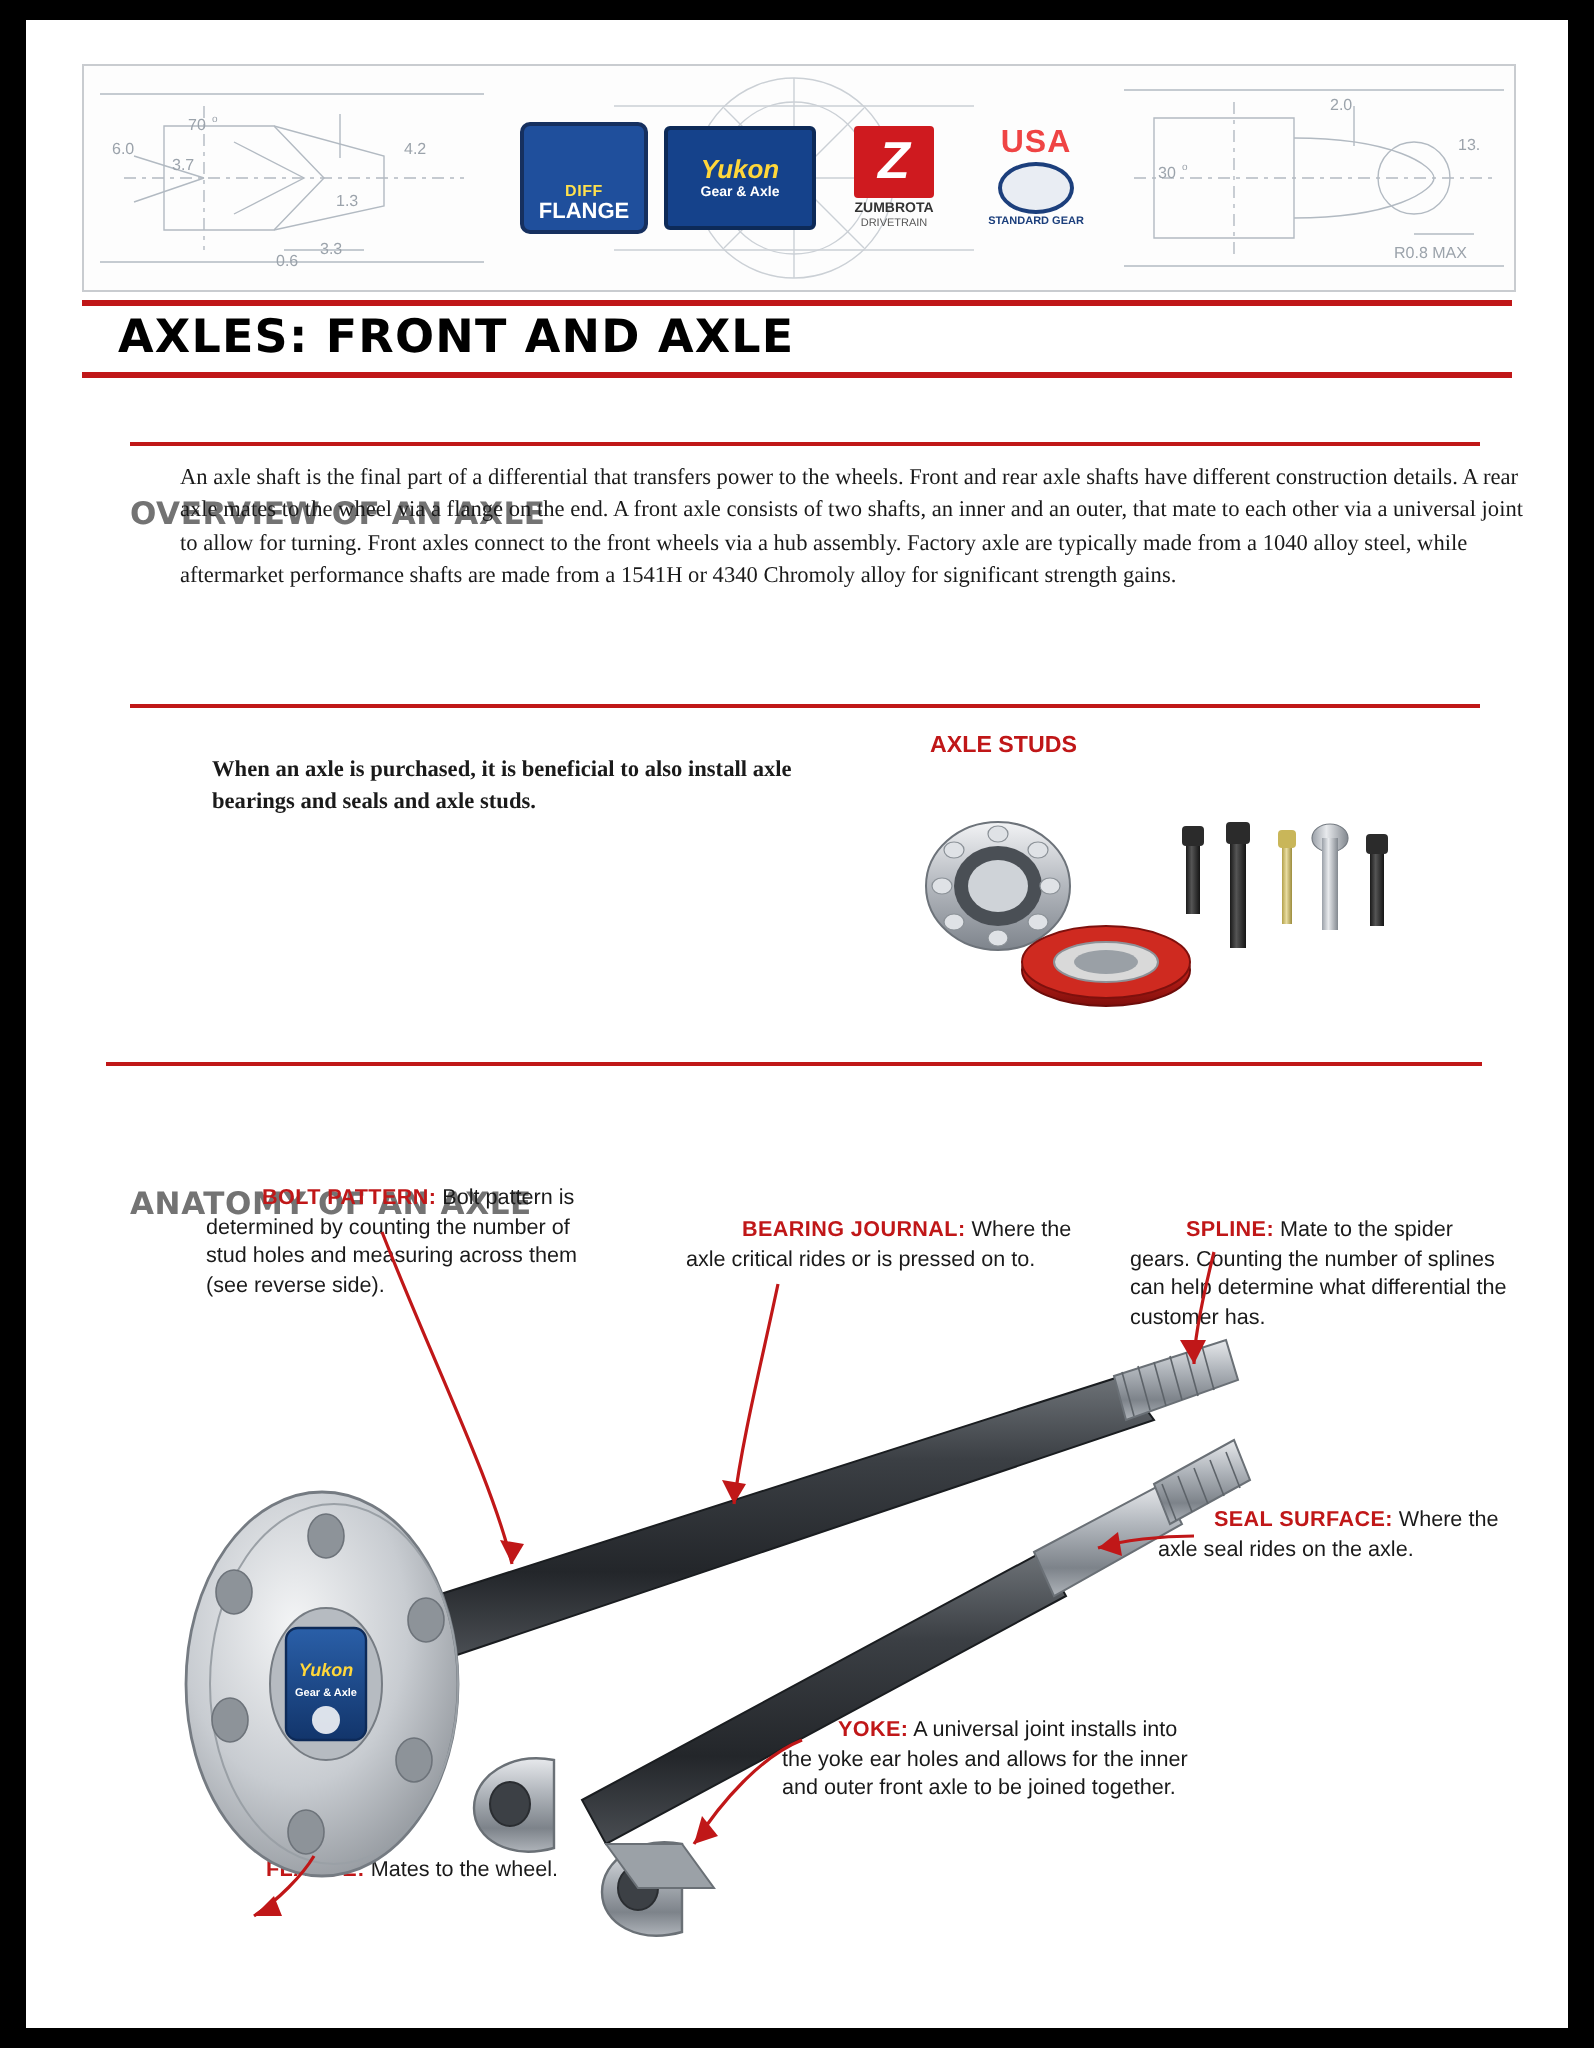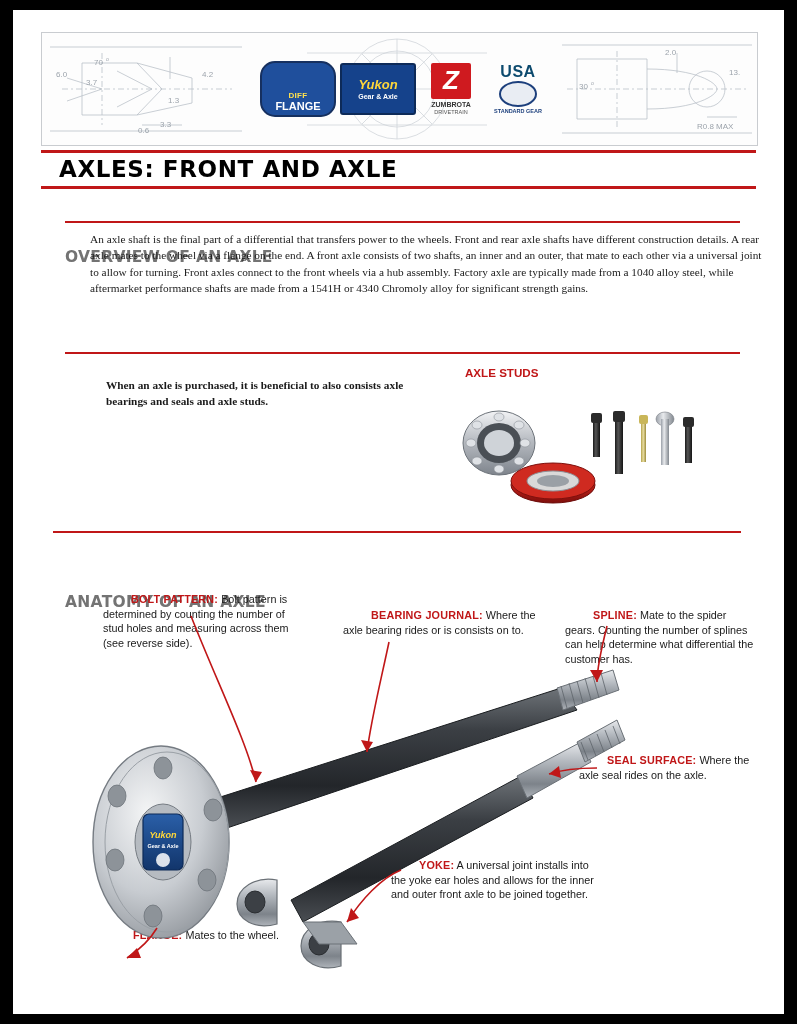--- a/index.html
+++ b/index.html
@@ -53,25 +53,25 @@
     align-items: center;
     justify-content: space-between;
   }
   .logo {
     position: relative;
     text-align: center;
   }
 
   
   .logo-diffwizard {
-    width: 76px;
+    width: 64px;
     height: 56px;
     background: #1f4f9c;
     border: 2px solid #16305f;
-    border-radius: 15px;
+    border-radius: 5px;
     color: #ffffff;
     display: flex;
     flex-direction: column;
     align-items: center;
     justify-content: flex-end;
     padding-bottom: 3px;
     box-sizing: border-box;
   }
   .logo-diffwizard .dw-top {
     font-size: 8px;
@@ -155,21 +155,21 @@
     width: 64px;
     height: 56px;
     display: flex;
     flex-direction: column;
     align-items: center;
     justify-content: center;
   }
   .logo-usa .usa-name {
     font-size: 16px;
     font-weight: bold;
-    color: #0c4a6e;
+    color: #ef4444;
     line-height: 17px;
     letter-spacing: .5px;
   }
   .logo-usa .usa-circle {
     width: 34px;
     height: 22px;
     border: 2px solid #1c3f7c;
     border-radius: 50%;
     margin-top: 1px;
     background: #e9edf3;
@@ -368,21 +368,21 @@
   <div class="title-rule-top"></div>
   <div class="page-title">AXLES: FRONT AND AXLE</div>
   <div class="title-rule-bottom"></div>
 
   <div class="section-heading" style="left:52px; top:190px;">OVERVIEW OF AN AXLE</div>
   <div class="section-rule" style="left:52px; top:211px; width:675px;"></div>
   <div class="body-text" style="left:52px; top:221px; width:672px;">An axle shaft is the final part of a differential that transfers power to the wheels. Front and rear axle shafts have different construction details. A rear axle mates to the wheel via a flange on the end. A front axle consists of two shafts, an inner and an outer, that mate to each other via a universal joint to allow for turning. Front axles connect to the front wheels via a hub assembly. Factory axle are typically made from a 1040 alloy steel, while aftermarket performance shafts are made from a 1541H or 4340 Chromoly alloy for significant strength gains.</div>
 
   <div class="section-rule" style="left:52px; top:342px; width:675px;"></div>
 
-  <div class="body-text bold" style="left:68px; top:367px; width:310px;">When an axle is purchased, it is beneficial to also consists axle bearings and seals and axle studs.</div>
+  <div class="body-text bold" style="left:68px; top:367px; width:310px;">When an axle is purchased, it is beneficial to also install axle bearings and seals and axle studs.</div>
 
   <div class="bearings-caption">
     <div>AXLE STUDS</div>
   </div>
 
   <svg class="fig-bearings" viewBox="0 0 260 120">
     <defs>
       <linearGradient id="metal" x1="0" y1="0" x2="0" y2="1">
         <stop offset="0%" stop-color="#f2f3f5"></stop>
         <stop offset="45%" stop-color="#b9bdc3"></stop>
@@ -453,21 +453,21 @@
   </svg>
 
   <div class="section-rule" style="left:40px; top:521px; width:688px;"></div>
   <div class="section-heading" style="left:52px; top:535px;">ANATOMY OF AN AXLE</div>
 
   <div class="callout" style="left:90px; top:582px; width:200px;">
     <b>BOLT PATTERN:</b><span> Bolt pattern is determined by counting the number of stud holes and measuring across them (see reverse side).</span>
   </div>
 
   <div class="callout" style="left:330px; top:598px; width:205px;">
-    <b>BEARING JOURNAL:</b><span> Where the axle bearing rides or is consists on to.</span>
+    <b>BEARING JOURNAL:</b><span> Where the axle critical rides or is pressed on to.</span>
   </div>
 
   <div class="callout" style="left:552px; top:598px; width:190px;">
     <b>SPLINE:</b><span> Mate to the spider gears. Counting the number of splines can help determine what differential the customer has.</span>
   </div>
 
   <div class="callout" style="left:566px; top:743px; width:180px;">
     <b>SEAL SURFACE:</b><span> Where the axle seal rides on the axle.</span>
   </div>
 

